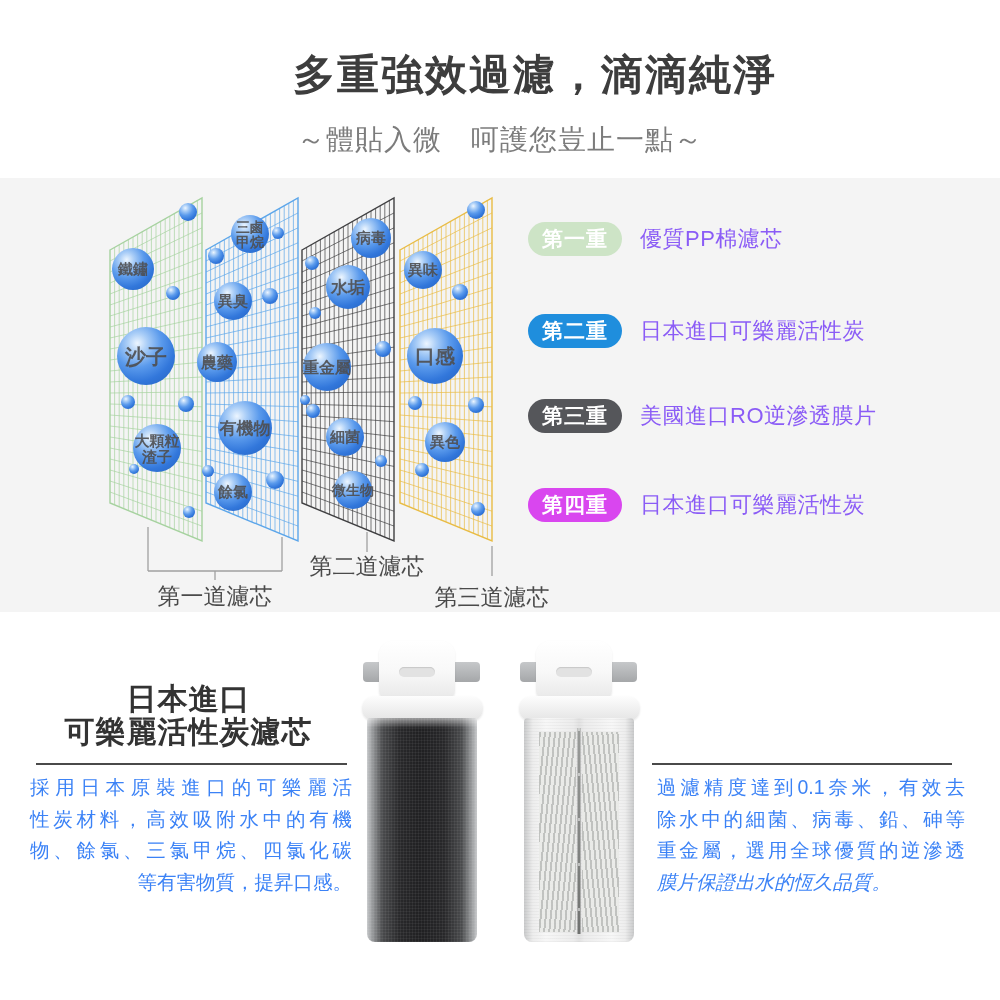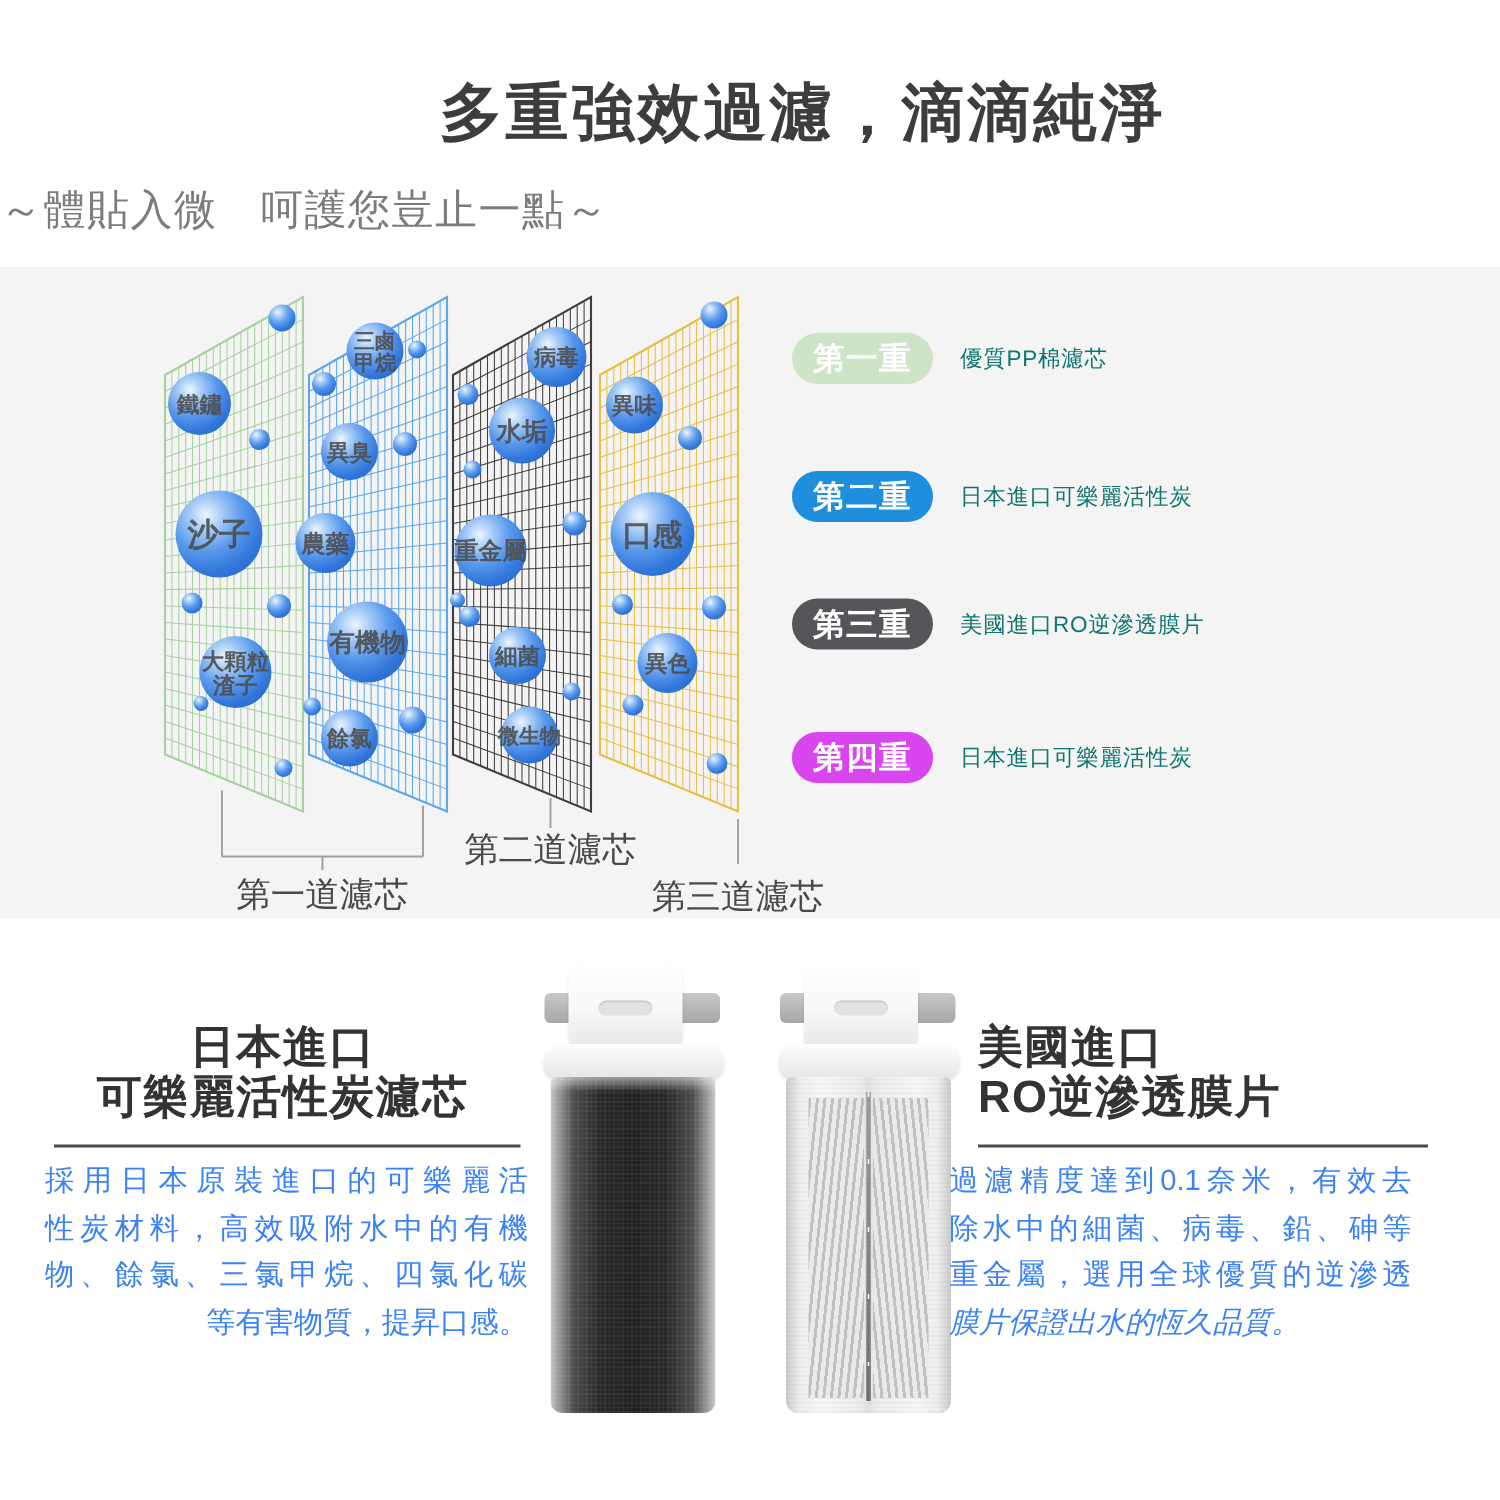--- a/index.html
+++ b/index.html
@@ -1,41 +1,41 @@
 <!DOCTYPE html>
 <html><head>
 <meta charset="utf-8">
 <style>
   html,body{margin:0;padding:0;background:#ffffff;font-family:"Liberation Sans",sans-serif;}
   #page{position:relative;width:1000px;height:1000px;overflow:hidden;background:#ffffff;}
 
   .main-title{position:absolute;top:47px;left:0;width:1000px;text-align:center;
     font-size:42px;font-weight:600;color:#3d3d3d;letter-spacing:2px;margin-left:35px;}
-  .sub-title{position:absolute;top:121px;left:0;width:1000px;text-align:left;
+  .sub-title{position:absolute;top:121px;left:0;width:1000px;text-align:center;
     font-size:28px;font-weight:500;color:#7c7c7c;letter-spacing:1px;}
 
   .gray-band{position:absolute;left:0;top:178px;width:1000px;height:434px;background:#f4f4f4;}
 
   #diagram{position:absolute;left:0;top:0;width:1000px;height:1000px;pointer-events:none;}
 
   .stage-row{position:absolute;left:528px;height:34px;display:flex;align-items:center;gap:18px;}
   .stage-pill{min-width:94px;height:34px;border-radius:17px;box-sizing:border-box;padding:0 12px;
     display:flex;align-items:center;justify-content:center;color:#ffffff;
     font-size:21px;font-weight:bold;letter-spacing:1px;}
-  .stage-desc{font-size:15px;color:#0f766e;letter-spacing:0.5px;white-space:nowrap;}
+  .stage-desc{font-size:22px;color:#8b5cf6;letter-spacing:0.5px;white-space:nowrap;}
 
   .p-title{position:absolute;font-size:30px;font-weight:700;color:#333333;line-height:33px;letter-spacing:1px;}
   .p-title.left-col{left:30px;top:682px;width:317px;text-align:center;}
   .p-title.right-col{left:652px;top:682px;width:310px;text-align:left;}
   .divider{position:absolute;top:763px;height:2px;background:#4a4a4a;}
   .divider.left-col{left:36px;width:311px;}
   .divider.right-col{left:652px;width:300px;}
   .p-desc{position:absolute;top:772px;font-size:19.5px;line-height:31.5px;color:#3b82f6;}
   .p-desc.left-col{left:30px;width:322px;}
-  .p-desc.right-col{left:633px;width:308px;}
+  .p-desc.right-col{left:657px;width:308px;}
   .jl{text-align:justify;text-align-last:justify;}
   .p-desc.left-col .last{text-align:right;}
   .p-desc.right-col .last{text-align:left;font-style:italic;}
 
   
   .cart{position:absolute;top:641px;width:117px;height:301px;}
   .cart.carbon{left:363px;}
   .cart.ro{left:520px;}
   .cart .bar{position:absolute;left:0;right:0;top:21px;height:20px;border-radius:4px;
     background:linear-gradient(180deg,#c6c8ca,#a5a7a9);}
@@ -380,24 +380,20 @@
     <div>可樂麗活性炭濾芯</div>
   </div>
   <div class="divider left-col"></div>
   <div class="p-desc left-col">
     <div class="jl">採用日本原裝進口的可樂麗活</div>
     <div class="jl">性炭材料，高效吸附水中的有機</div>
     <div class="jl">物、餘氯、三氯甲烷、四氯化碳</div>
     <div class="last">等有害物質，提昇口感。</div>
   </div>
 
-  <div class="p-title right-col">
-    <div>美國進口</div>
-    <div>RO逆滲透膜片</div>
-  </div>
   <div class="divider right-col"></div>
   <div class="p-desc right-col">
     <div class="jl">過濾精度達到0.1奈米，有效去</div>
     <div class="jl">除水中的細菌、病毒、鉛、砷等</div>
     <div class="jl">重金屬，選用全球優質的逆滲透</div>
     <div class="last">膜片保證出水的恆久品質。</div>
   </div>
 
 </div>
 

